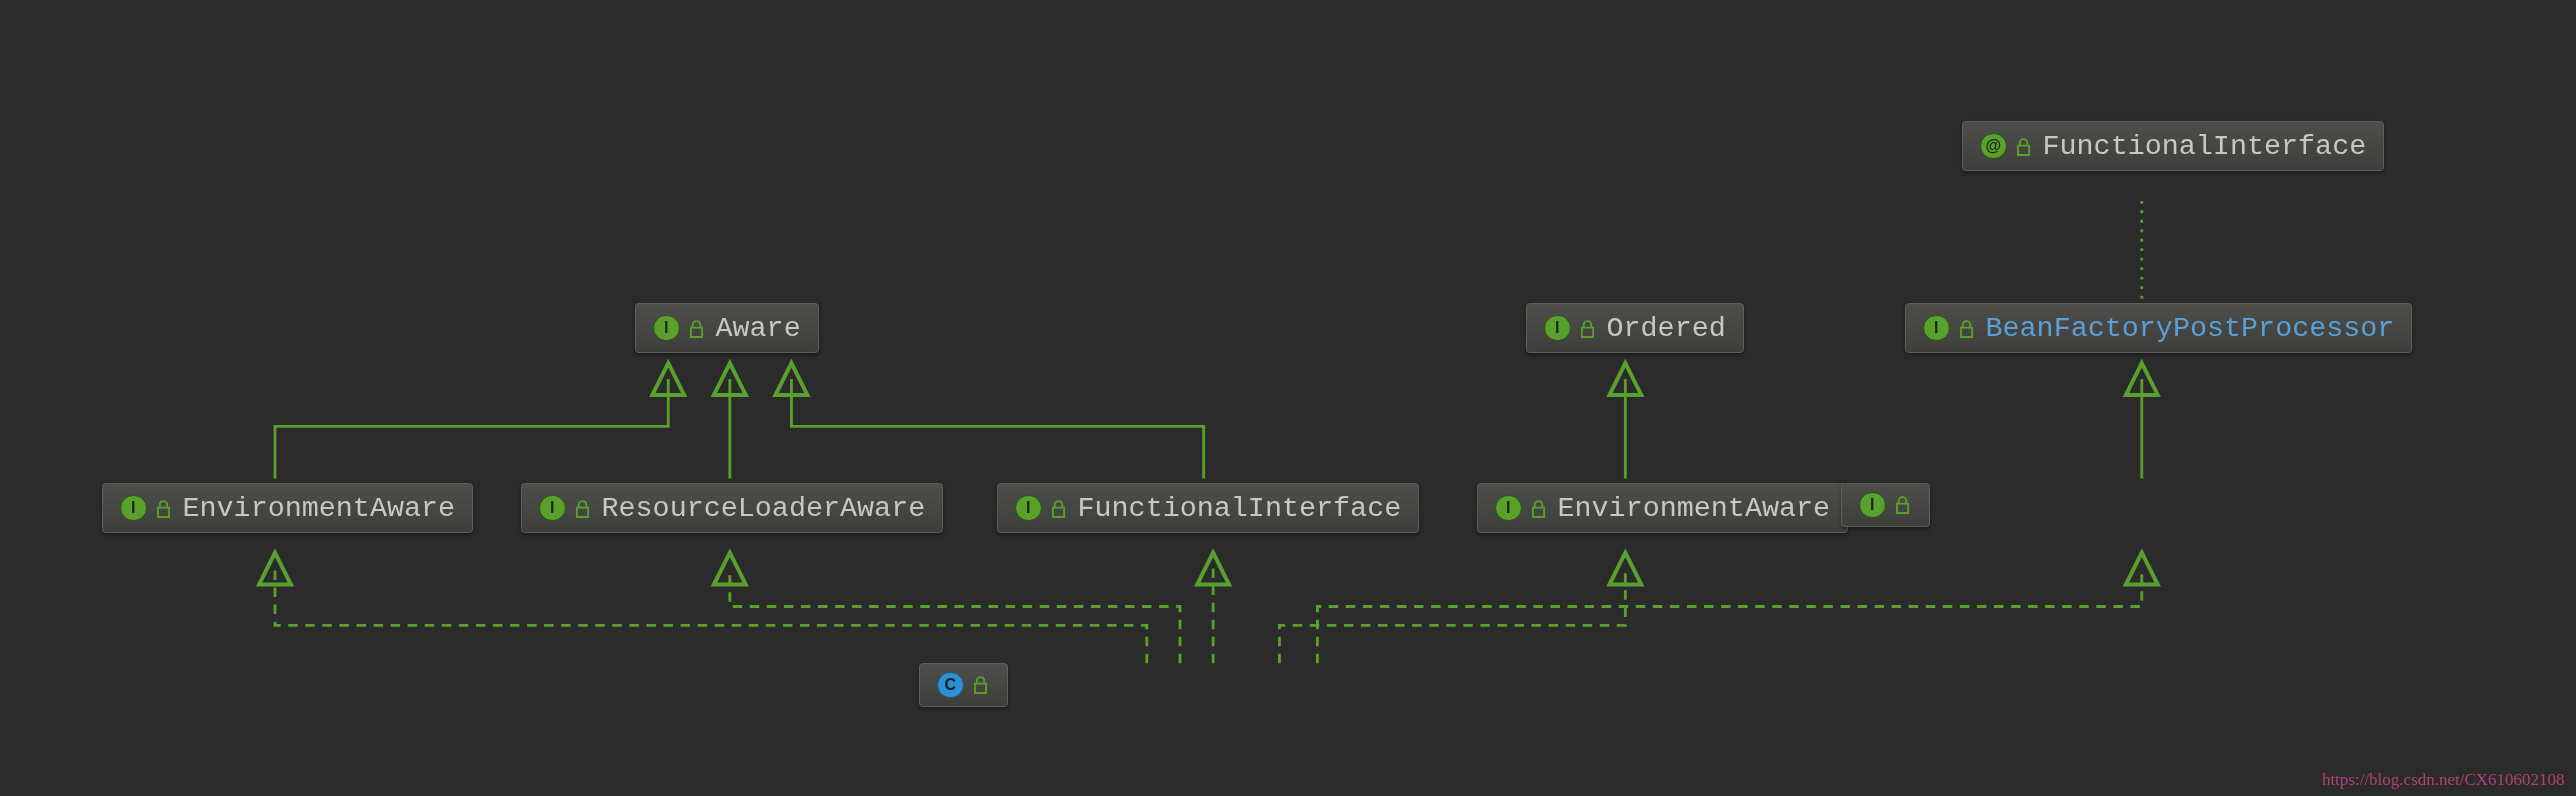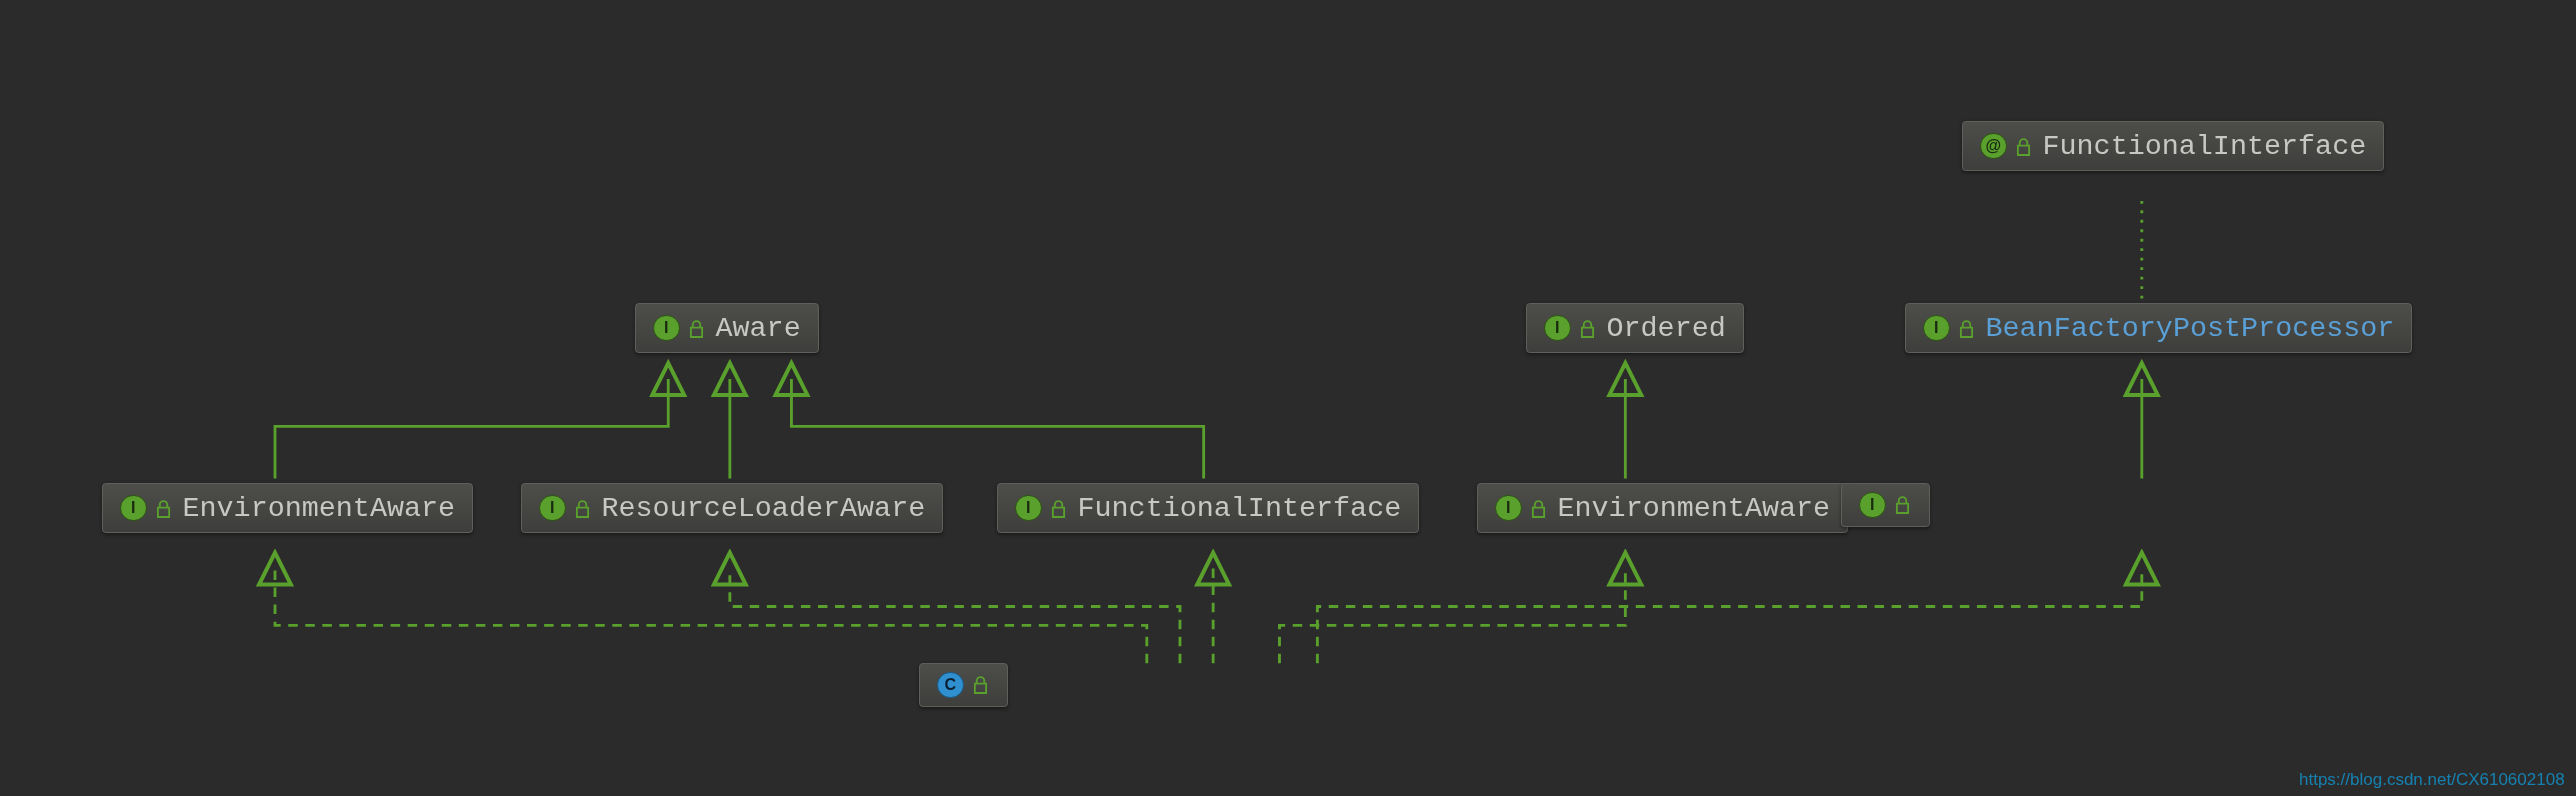--- a/index.html
+++ b/index.html
@@ -37,24 +37,24 @@
   .lock {
     display: inline-block;
     width: 17px; height: 17px;
     position: relative;
   }
   .lock svg { display: block; }
   .watermark {
     position: absolute;
     right: 11.4px;
     bottom: 5.7px;
-    color: #0ea5e9;
+    color: #ec4899;
     font-size: 17px;
     opacity: 0.7;
-    font-family: Liberation Sans, sans-serif;
+    font-family: Liberation Serif, serif;
     margin-top: 40px;
   }
   svg.edges { position: absolute; left: 0; top: 0; width: 2576px; height: 796px; pointer-events: none; }
 </style>
 </head>
 <body>
 
 <div class="canvas">
 
   <svg class="edges" viewBox="0 0 2718 840" width="2576" height="796">

